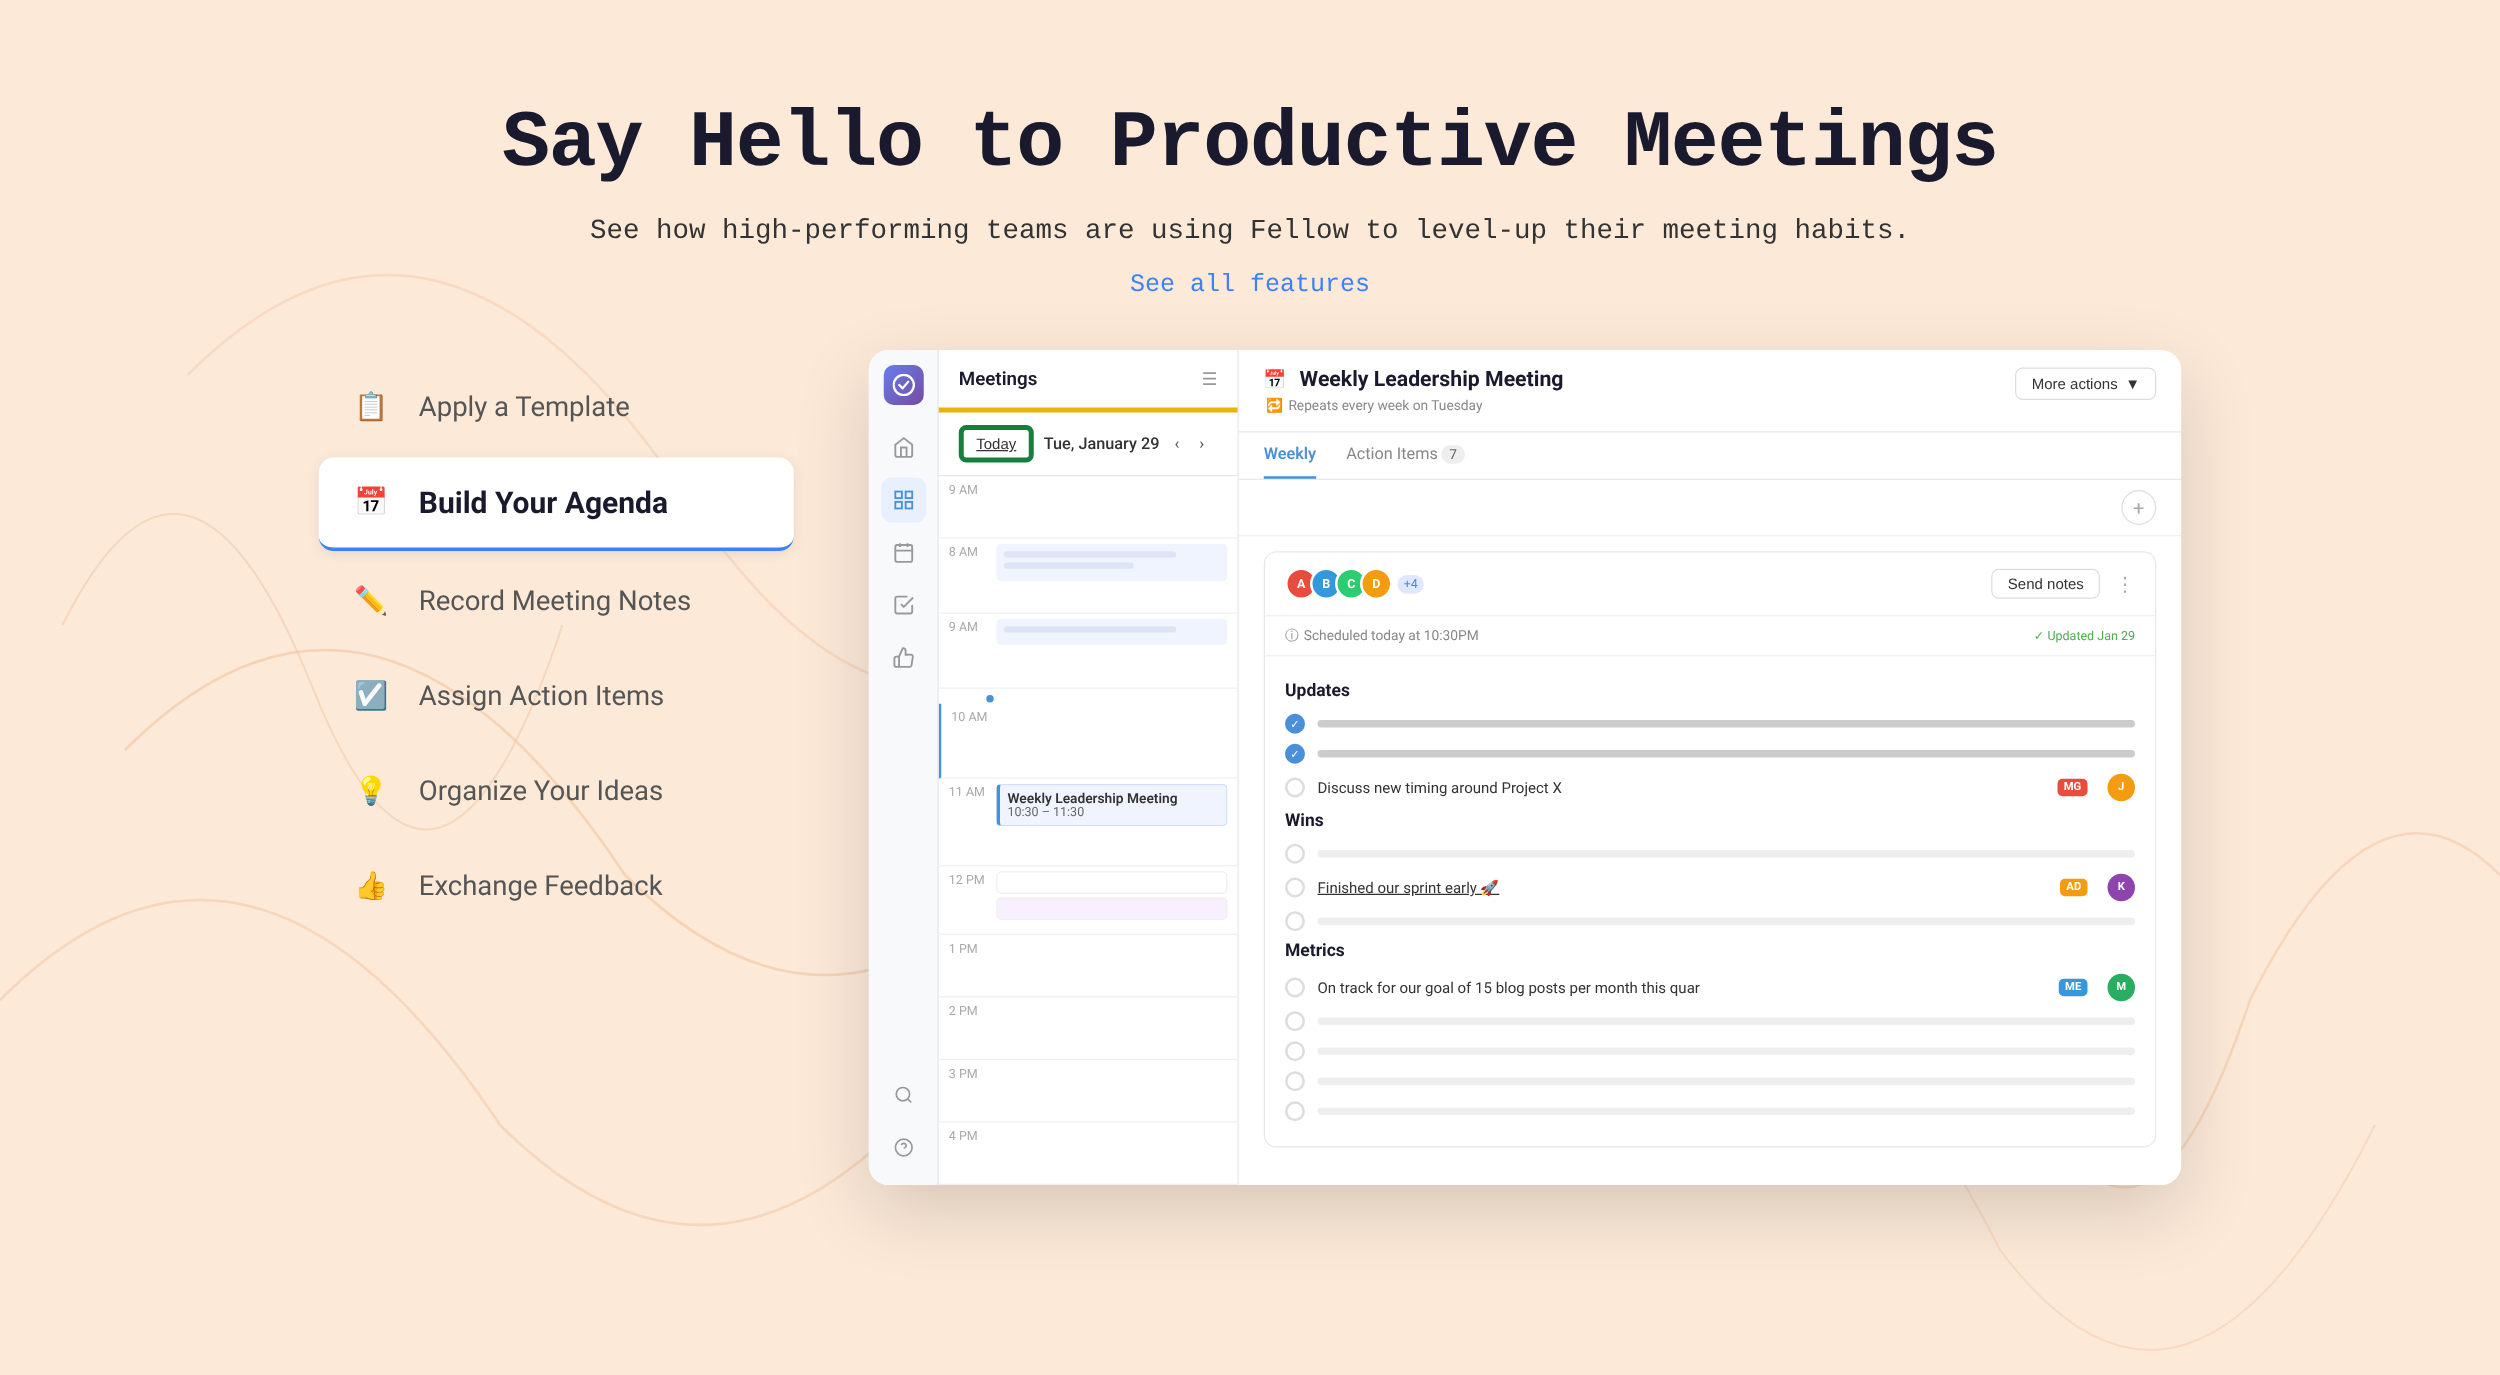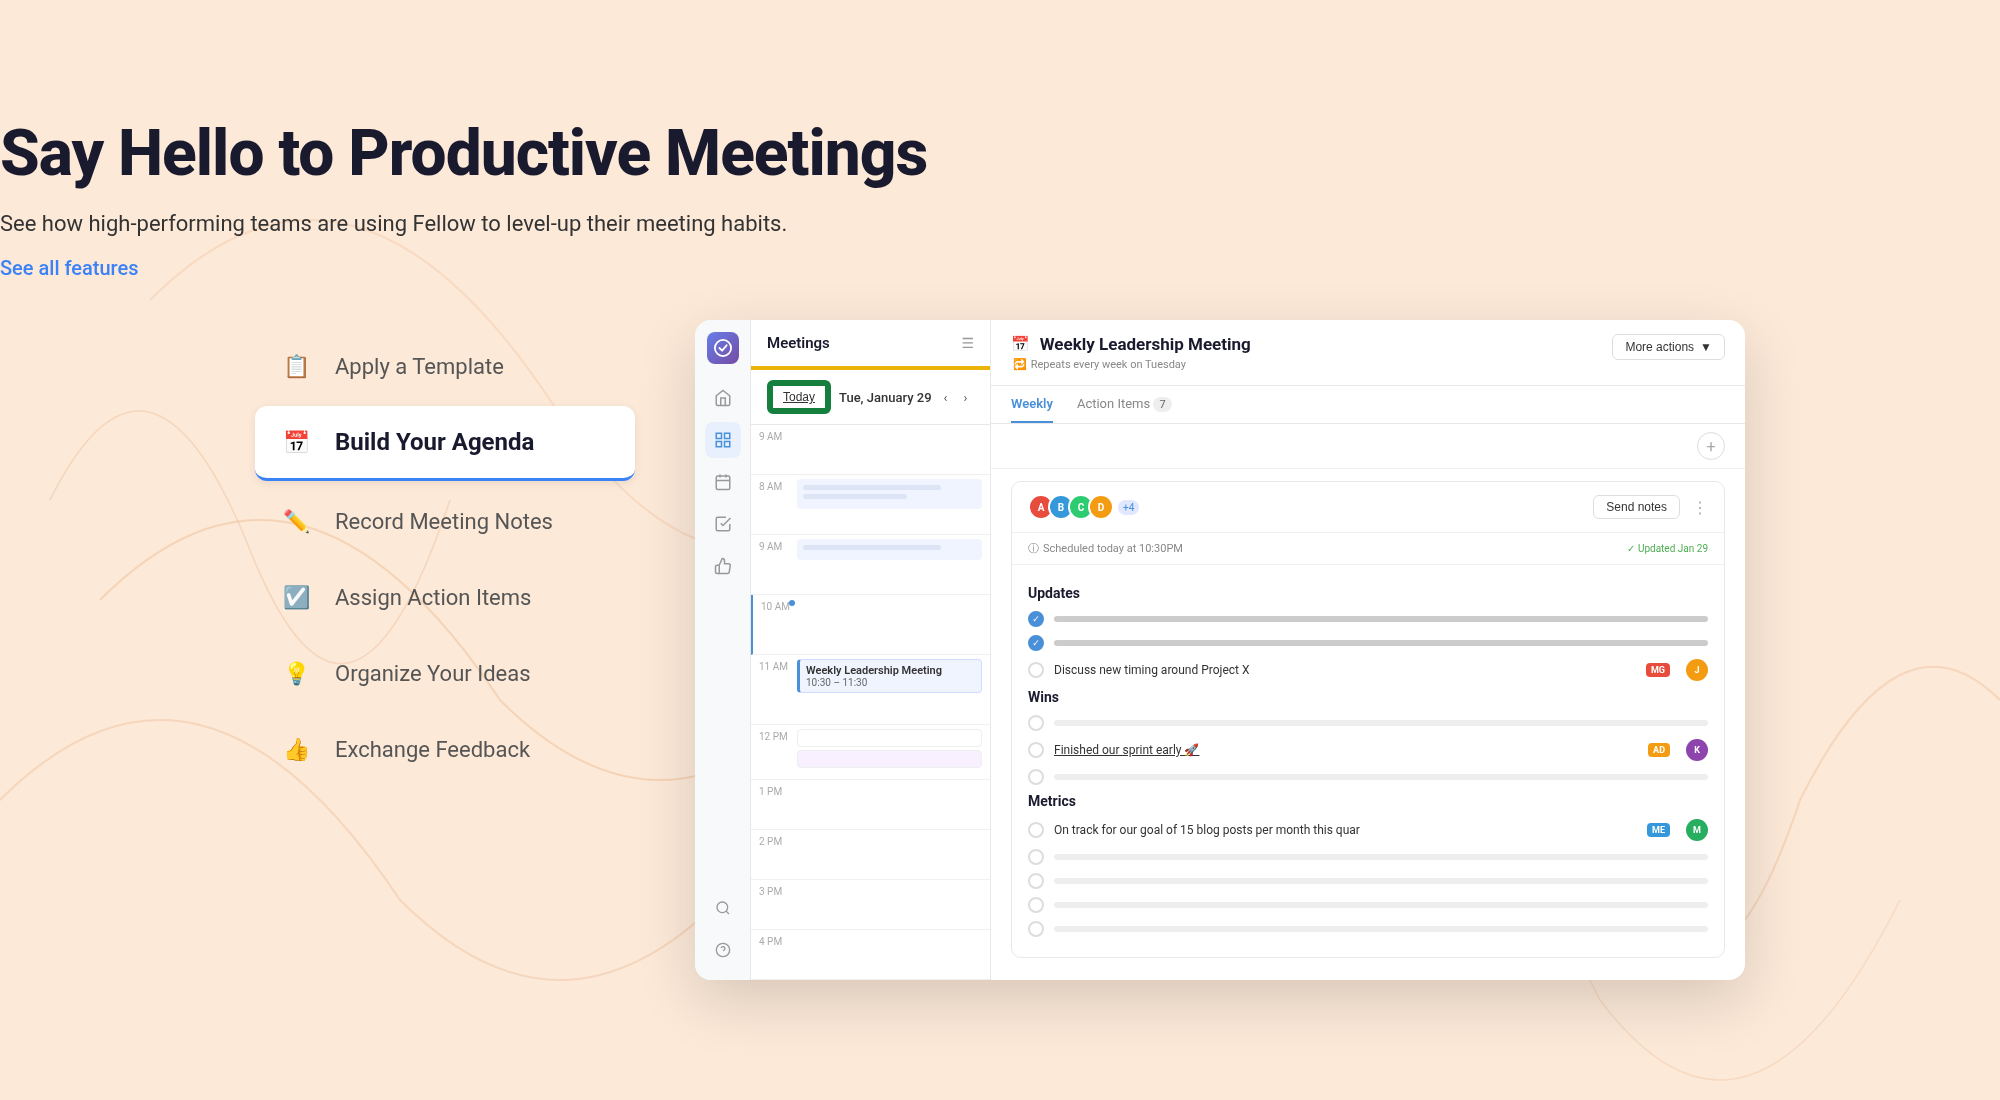--- a/index.html
+++ b/index.html
@@ -20,25 +20,26 @@
       overflow: hidden;
     }
     .bg-curves svg {
       position: absolute;
       width: 100%;
       height: 100%;
     }
 
     
     .hero {
-      text-align: left;
-      padding-top: 116px;
+      text-align: center;
+      padding-top: 80px;
       padding-bottom: 40px;
       position: relative;
       z-index: 2;
+      font-family: Liberation Mono, monospace;
     }
     .hero-title {
       font-size: 64px;
       font-weight: 800;
       color: #1a1a2e;
       letter-spacing: -1px;
       margin-bottom: 20px;
     }
     .hero-subtitle {
       font-size: 22px;
@@ -186,21 +187,21 @@
     }
     .calendar-nav {
       padding: 10px 16px;
       display: flex;
       align-items: center;
       gap: 8px;
       border-bottom: 1px solid #e8e8e8;
     }
     .today-btn {
       background: white;
-      border: 6px solid #15803d;
+      border: 4px solid #15803d;
       border-radius: 6px;
       padding: 4px 10px;
       font-size: 12px;
       cursor: pointer;
       color: #333;
       text-decoration: underline;
     }
     .date-label {
       font-size: 13px;
       color: #333;
@@ -658,21 +659,21 @@
           <span class="time-label">9 AM</span>
           <div class="time-content">
             <div class="event-block-placeholder">
               <div class="placeholder-line medium"></div>
             </div>
           </div>
         </div>
 
         <div class="blue-dot" style="top: 175px; left: 38px;"></div>
 
-        <div class="time-slot" style="height:60px; align-items:flex-start; border-left: 2px solid #4a90d9; margin-left:0;">
+        <div class="time-slot" style="height:60px; align-items:flex-start; border-left: 2px solid #4a90d9; margin-left:0;margin-top:12px;">
           <span class="time-label">10 AM</span>
           <div class="time-content"></div>
         </div>
 
         <div class="time-slot" style="height:70px; align-items:flex-start;">
           <span class="time-label">11 AM</span>
           <div class="time-content">
             <div class="event-block">
               <div style="font-weight:600; font-size:11px;">Weekly Leadership Meeting</div>
               <div style="color:#666; font-size:10px;">10:30 – 11:30</div>

